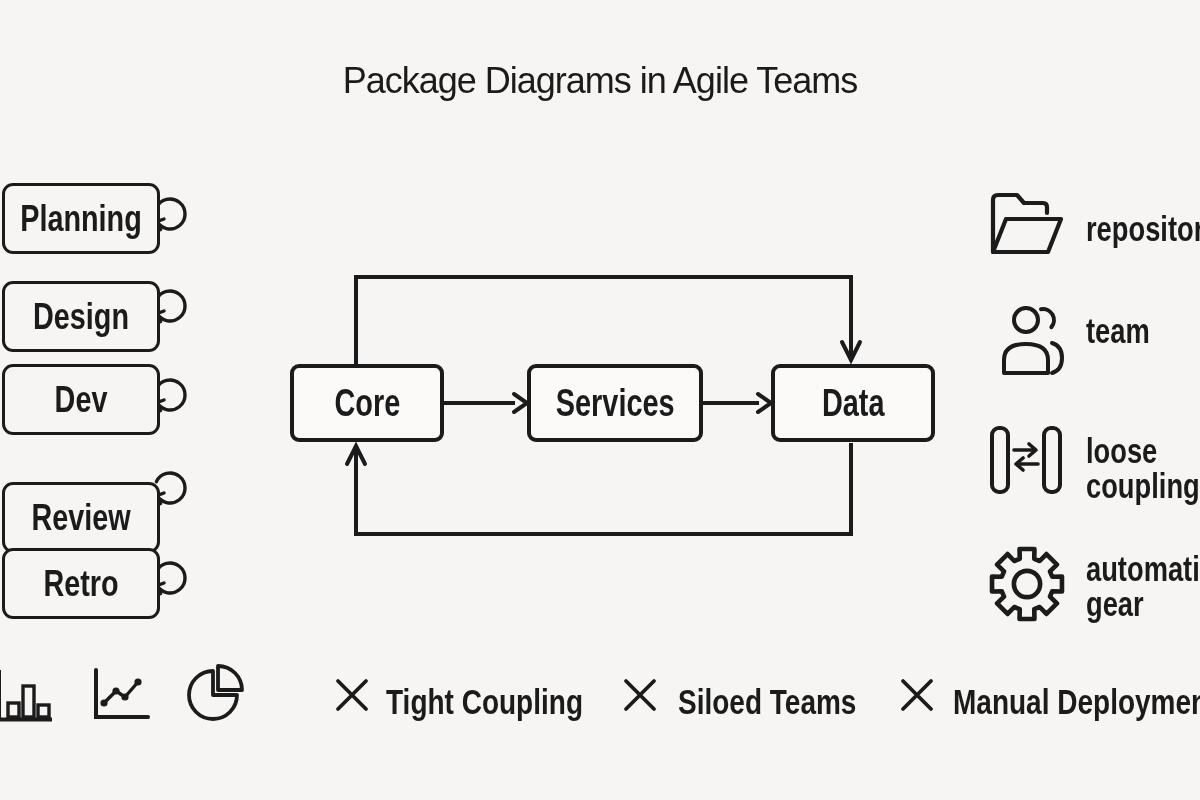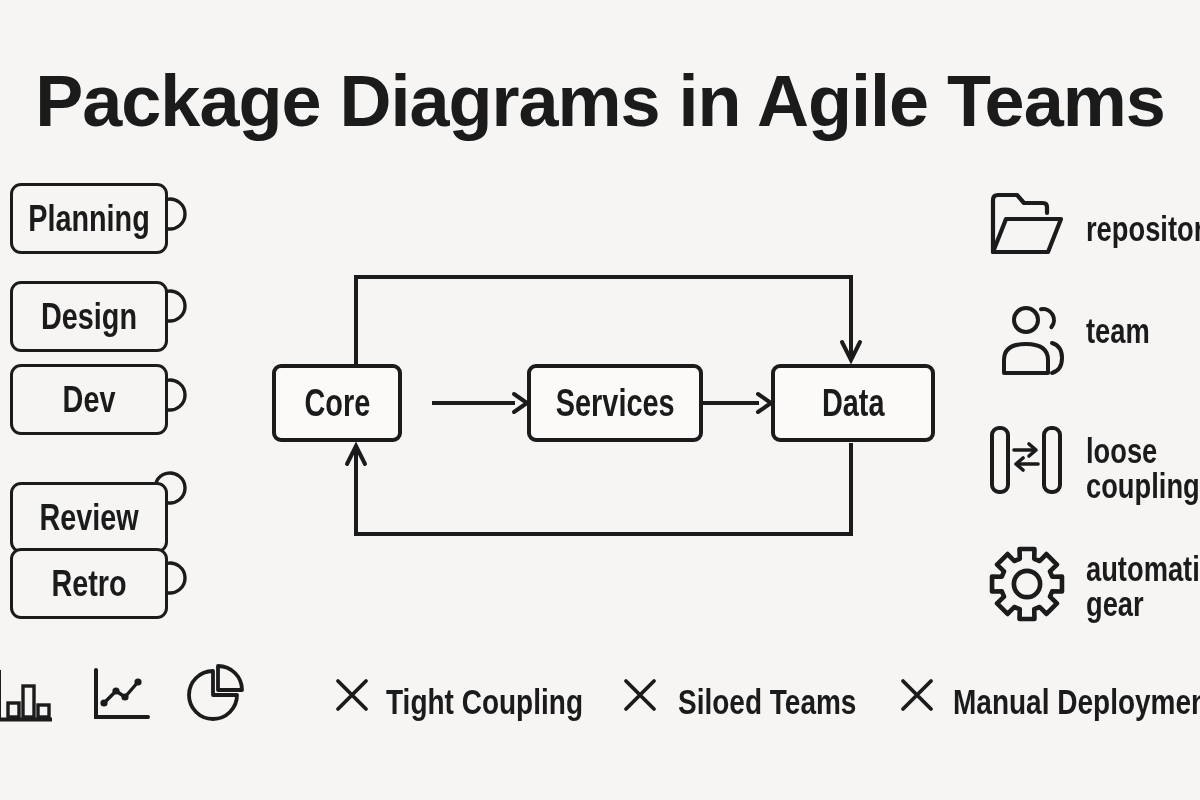--- a/index.html
+++ b/index.html
@@ -7,28 +7,28 @@
     width:1200px; height:800px;
     position:relative; overflow:hidden;
     background:#f6f5f3;
     color:#1b1b1b;
     font-family:"Liberation Sans", sans-serif;
   }
   .abs { position:absolute; }
   .title {
     position:absolute; top:60px; left:0; right:0;
     text-align:center;
-    font-size:72px; font-weight:700; letter-spacing:-1px;
+    font-size:36px; font-weight:400; letter-spacing:-1px;
     color:#1b1b1b;
   }
   .stage-box {
     position:absolute; left:2px; width:152px; height:65px;
     border:3.5px solid #1b1b1b; border-radius:11px;
     background:#f6f5f3; z-index:2;
-    display:flex; align-items:center; justify-content:center;margin-left:8px;
+    display:flex; align-items:center; justify-content:center;
   }
   .stage-label {
     font-size:36px; font-weight:700;
     transform:scaleX(0.8); transform-origin:50% 50%;
     white-space:nowrap;
   }
   .loop-icon { position:absolute; left:146px; z-index:1; }
   .flow-node {
     position:absolute; top:364px; height:78px;
     border:4px solid #1b1b1b; border-radius:9px;
@@ -112,21 +112,21 @@
     <path d="M132,153 L215,153" fill="none" stroke="#1b1b1b" stroke-width="4"></path>
     <path d="M214,144 L227,153 L214,162" fill="none" stroke="#1b1b1b" stroke-width="4" stroke-linecap="round"></path>
 
     <path d="M383,153 L459,153" fill="none" stroke="#1b1b1b" stroke-width="4"></path>
     <path d="M458,144 L471,153 L458,162" fill="none" stroke="#1b1b1b" stroke-width="4" stroke-linecap="round"></path>
 
     <path d="M551,193 L551,284 L56,284 L56,199" fill="none" stroke="#1b1b1b" stroke-width="4"></path>
     <path d="M47,214 L56,196 L65,214" fill="none" stroke="#1b1b1b" stroke-width="4" stroke-linecap="round"></path>
   </svg>
 
-  <div class="flow-node" style="left:272px; width:130px">
+  <div class="flow-node" style="left:290px; width:154px">
     <span class="flow-label">Core</span>
   </div>
   <div class="flow-node" style="left:527px; width:176px">
     <span class="flow-label">Services</span>
   </div>
   <div class="flow-node" style="left:771px; width:164px">
     <span class="flow-label">Data</span>
   </div>
 </div>
 

